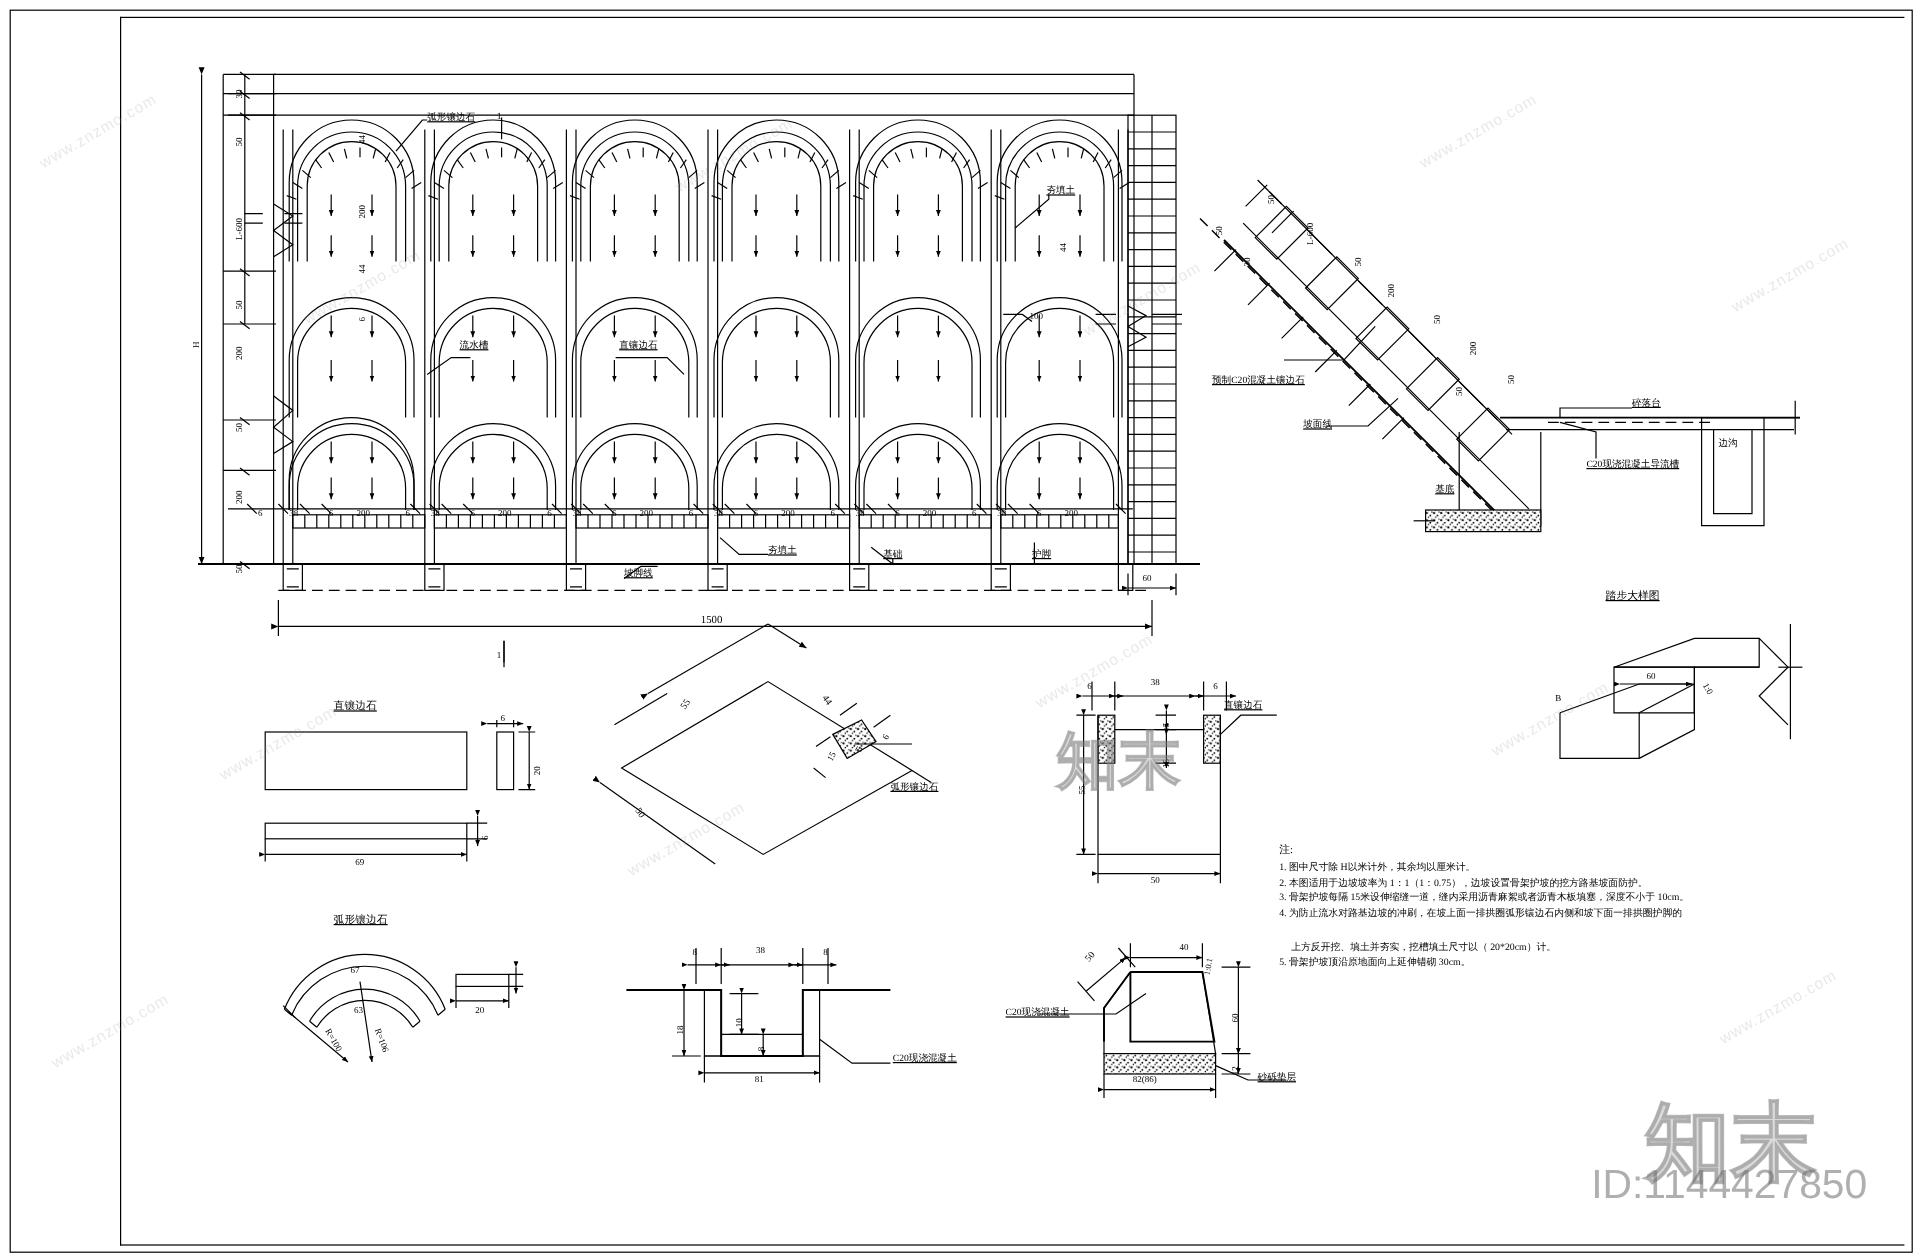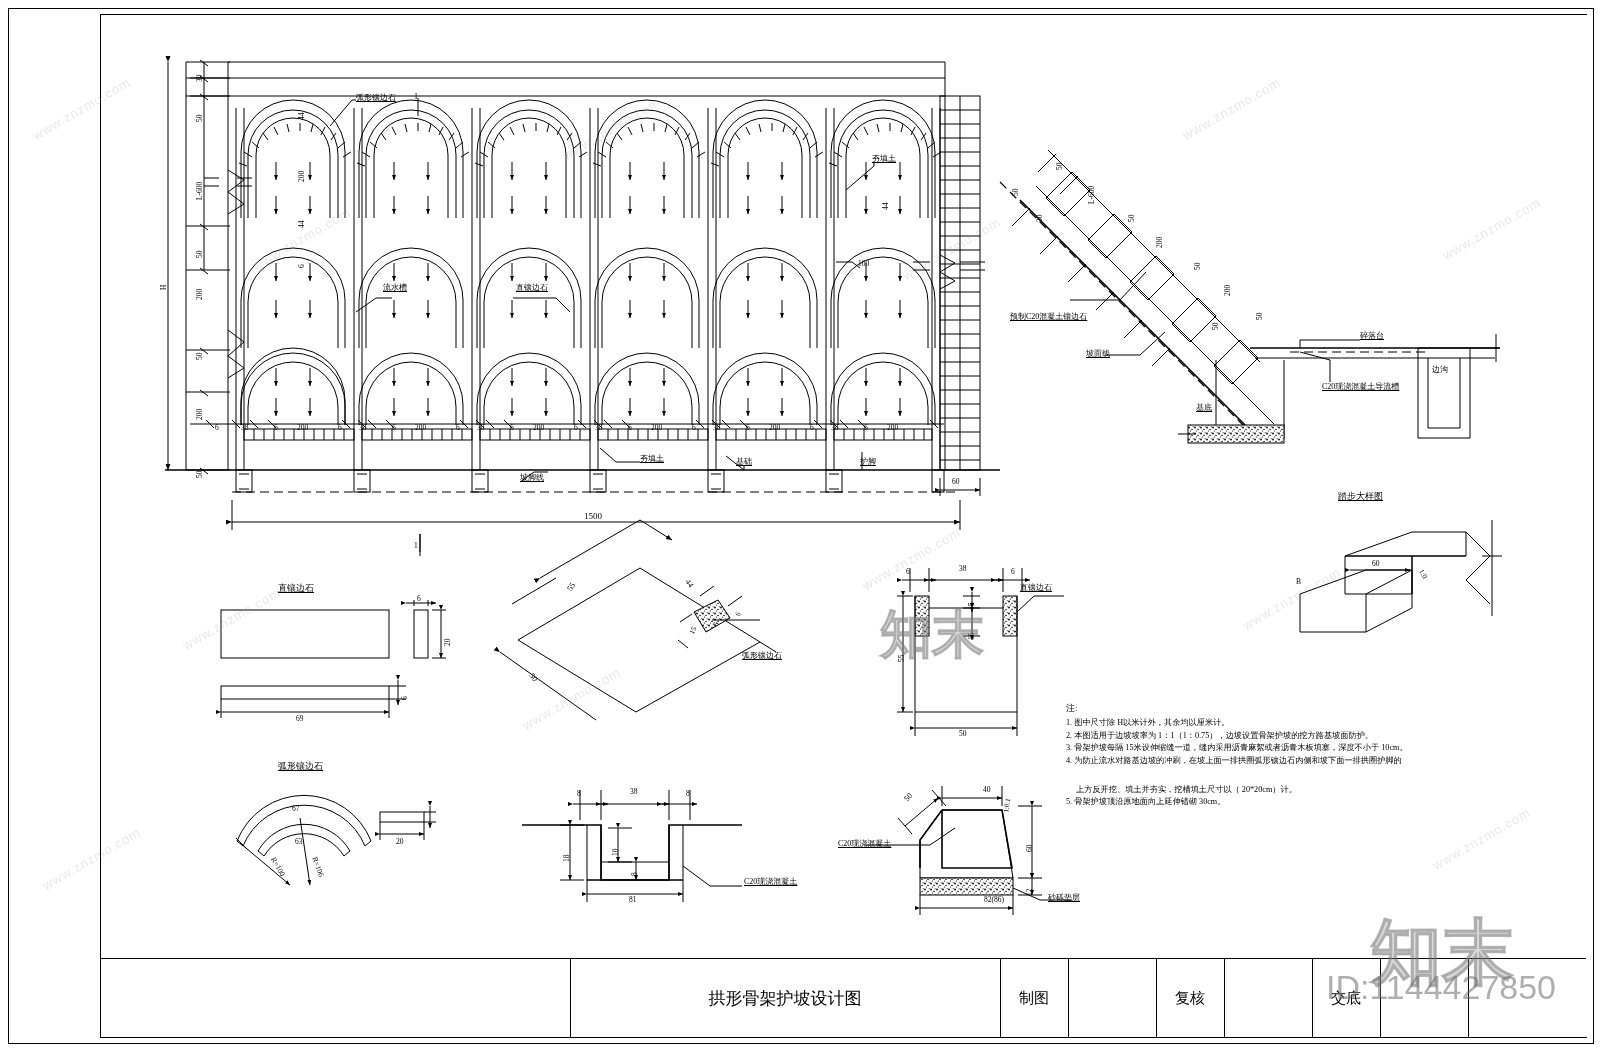--- a/index.html
+++ b/index.html
@@ -766,50 +766,39 @@
   <div class="dimv" style="left:612px;top:856px;">10</div>
   <div class="dimv" style="left:631px;top:876px;">8</div>
   <div class="dim" style="left:629px;top:896px;">81</div>
   <div class="lbl u" style="left:744px;top:878px;">C20现浇混凝土</div>
 
   <div class="dim" style="left:983px;top:786px;">40</div>
   <div class="lbl" style="left:903px;top:798px;transform:rotate(-50deg);transform-origin:left top;font-size:8px;">50</div>
   <div class="dimv" style="left:1026px;top:852px;">60</div>
   <div class="lbl" style="left:1003px;top:812px;transform:rotate(-80deg);transform-origin:left top;font-size:7px;">1:0.1</div>
   <div class="dimv" style="left:1026px;top:896px;">12</div>
-  <div class="dim" style="left:944px;top:896px;margin-left:40px;">82(86)</div>
+  <div class="dim" style="left:944px;top:896px;">82(86)</div>
   <div class="lbl u" style="left:838px;top:840px;">C20现浇混凝土</div>
   <div class="lbl u" style="left:1048px;top:894px;">砂砾垫层</div>
 
   <div class="lbl u" style="left:1338px;top:492px;font-size:9px;">踏步大样图</div>
   <div class="dim" style="left:1372px;top:560px;">60</div>
   <div class="dim" style="left:1296px;top:578px;">B</div>
   <div class="lbl" style="left:1424px;top:568px;transform:rotate(60deg);transform-origin:left top;font-size:7.5px;">1:0</div>
 
   <div class="notes">
     <div class="nhead">注:</div>
     <div class="nitem">1. 图中尺寸除 H以米计外，其余均以厘米计。</div>
     <div class="nitem">2. 本图适用于边坡坡率为 1：1（1：0.75），边坡设置骨架护坡的挖方路基坡面防护。</div>
     <div class="nitem">3. 骨架护坡每隔 15米设伸缩缝一道，缝内采用沥青麻絮或者沥青木板填塞，深度不小于 10cm。</div>
     <div class="nitem">4. 为防止流水对路基边坡的冲刷，在坡上面一排拱圈弧形镶边石内侧和坡下面一排拱圈护脚的</div>
     <div class="nsub">上方反开挖、填土并夯实，挖槽填土尺寸以（ 20*20cm）计。</div>
     <div class="nitem">5. 骨架护坡顶沿原地面向上延伸错砌 30cm。</div>
   </div>
 
-  <div class="tb">
-    <div class="cell" style="left:0;width:470px;"></div>
-    <div class="cell" style="left:470px;width:430px;font-size:17px;">拱形骨架护坡设计图</div>
-    <div class="cell" style="left:900px;width:68px;">制图</div>
-    <div class="cell" style="left:968px;width:88px;"></div>
-    <div class="cell" style="left:1056px;width:68px;">复核</div>
-    <div class="cell" style="left:1124px;width:88px;"></div>
-    <div class="cell" style="left:1212px;width:68px;">交底</div>
-    <div class="cell" style="left:1280px;width:88px;"></div>
-    <div class="cell" style="left:1368px;width:118px;border-right:none;"></div>
-  </div>
 
   <div class="wm wm-zm" style="left:30px;top:130px;">www.znzmo.com</div>
   <div class="wm wm-zm" style="left:250px;top:260px;">www.znzmo.com</div>
   <div class="wm wm-zm" style="left:560px;top:150px;">www.znzmo.com</div>
   <div class="wm wm-zm" style="left:900px;top:270px;">www.znzmo.com</div>
   <div class="wm wm-zm" style="left:1180px;top:130px;">www.znzmo.com</div>
   <div class="wm wm-zm" style="left:1440px;top:250px;">www.znzmo.com</div>
   <div class="wm wm-zm" style="left:180px;top:640px;">www.znzmo.com</div>
   <div class="wm wm-zm" style="left:520px;top:720px;">www.znzmo.com</div>
   <div class="wm wm-zm" style="left:860px;top:580px;">www.znzmo.com</div>

